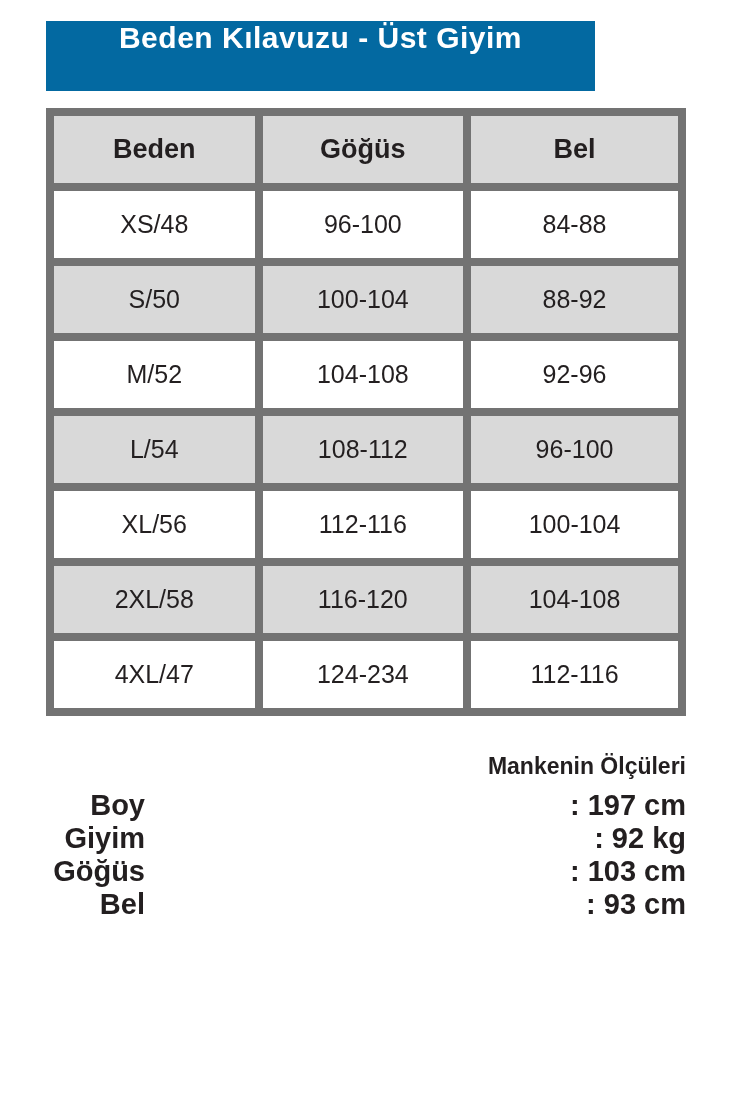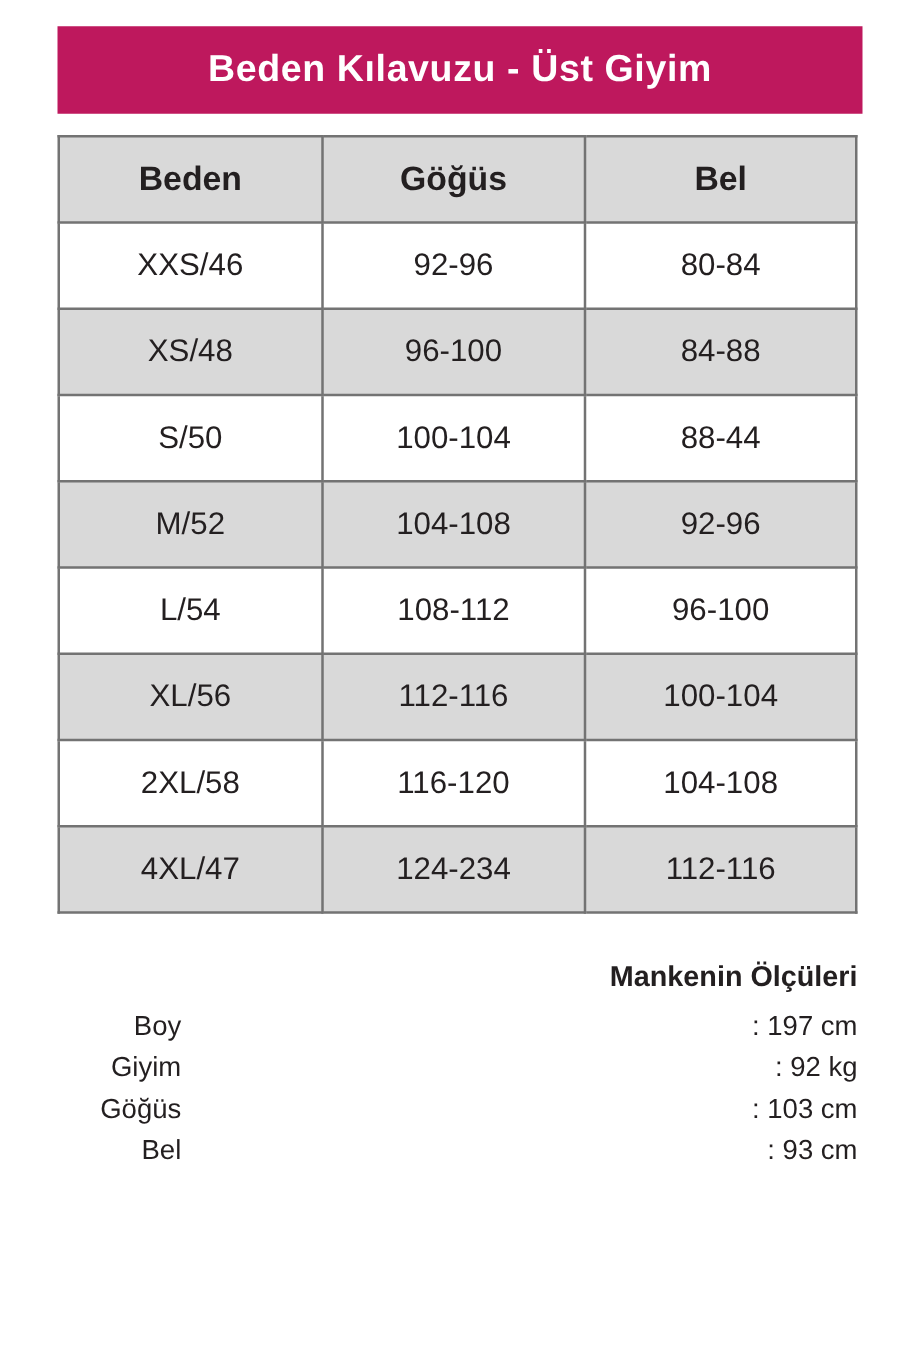--- a/index.html
+++ b/index.html
@@ -13,25 +13,25 @@
     width: 730px;
     height: 1096px;
     overflow: hidden;
   }
   .page {
     box-sizing: border-box;
     width: 730px;
     padding: 21px 44px 0 46px;
   }
   .title-bar {
-    background: #be185d;
+    background: #0369a1;
     height: 70px;
-    width: 644px;
+    width: 549px;
     display: flex;
-    align-items: center;
+    align-items: flex-start;
     justify-content: center;
     margin-bottom: 17px;
   }
   .title-bar h1 {
     margin: 0;
     color: #ffffff;
     font-size: 30px;
     font-weight: 700;
     letter-spacing: 0.5px;
     white-space: nowrap;
@@ -39,21 +39,21 @@
   table.size-table {
     width: 640px;
     border-collapse: collapse;
     table-layout: fixed;
   }
   .size-table col.c1 { width: 33%; }
   .size-table col.c2 { width: 33%; }
   .size-table col.c3 { width: 34%; }
   .size-table th,
   .size-table td {
-    border: 2px solid #737373;
+    border: 8px solid #737373;
     text-align: center;
     vertical-align: middle;
     height: 65px;
     background: #ffffff;
   }
   .size-table th {
     background: #d9d9d9;
     font-size: 27px;
     font-weight: 700;
   }
@@ -69,22 +69,23 @@
     margin-left: 2px;
     text-align: right;
   }
   .model-info h2 {
     margin: 0 0 9px 0;
     font-size: 23px;
     font-weight: 700;
   }
   .meas-row {
     display: flex;
-    font-size: 22px;
+    font-size: 29px;
     line-height: 33px;
+    font-weight: bold;
   }
   .meas-label {
     width: 97px;
     flex: 0 0 auto;
   }
   .meas-value {
     flex: 1;
   }
   .note {
     margin: 7px 0 0 0;
@@ -109,33 +110,28 @@
       </colgroup>
     <thead>
       <tr>
         <th>Beden</th>
         <th>Göğüs</th>
         <th>Bel</th>
       </tr>
     </thead>
     <tbody>
       <tr>
-        <td>XXS/46</td>
-        <td>92-96</td>
-        <td>80-84</td>
-      </tr>
-      <tr>
         <td>XS/48</td>
         <td>96-100</td>
         <td>84-88</td>
       </tr>
       <tr>
         <td>S/50</td>
         <td>100-104</td>
-        <td>88-44</td>
+        <td>88-92</td>
       </tr>
       <tr>
         <td>M/52</td>
         <td>104-108</td>
         <td>92-96</td>
       </tr>
       <tr>
         <td>L/54</td>
         <td>108-112</td>
         <td>96-100</td>

